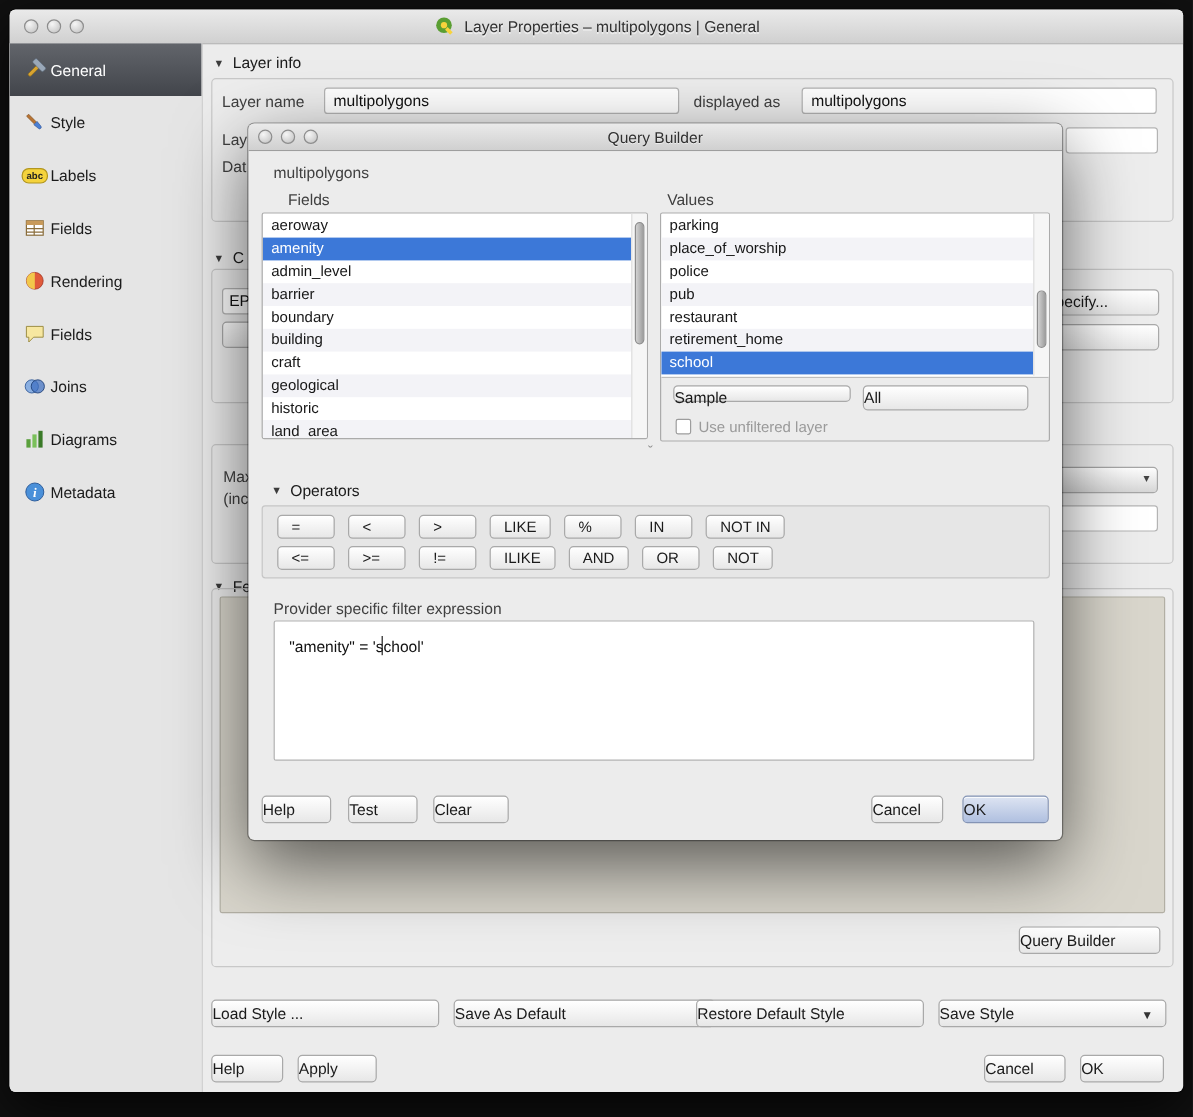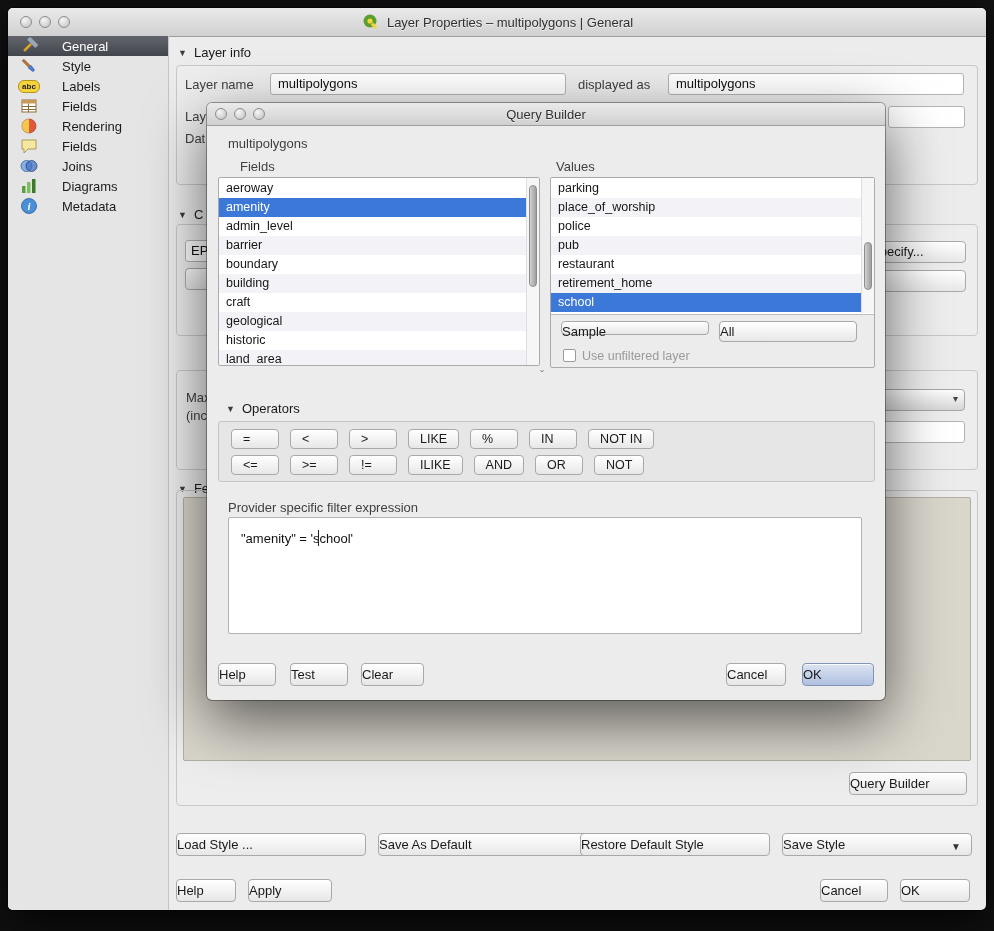--- a/index.html
+++ b/index.html
@@ -13,21 +13,21 @@
     border-bottom:1px solid #9e9e9e;border-radius:5px 5px 0 0;}
   .titlebar .title{position:absolute;left:0;right:0;top:0;height:28px;display:flex;
     align-items:center;justify-content:center;gap:6px;font-size:13px;color:#303030;
     text-shadow:0 1px 0 rgba(255,255,255,.55);}
   .tl{position:absolute;top:8px;width:12px;height:12px;border-radius:50%;
     background:radial-gradient(circle at 35% 30%,#f6f6f6,#bfbfbf);border:1px solid #8d8d8d;box-sizing:border-box;}
 
   
   #sidebar{position:absolute;left:0;top:28px;bottom:0;width:160px;background:#e5e5e5;
     border-right:1px solid #c4c4c4;border-radius:0 0 0 5px;overflow:hidden;}
-  .side-item{height:20px;display:flex;align-items:center;gap:23px;padding-left:11px;
+  .side-item{height:44px;display:flex;align-items:center;gap:3px;padding-left:11px;
     font-size:13px;color:#1b1b1b;cursor:default;}
   .side-item.sel{background:linear-gradient(#62656b,#42454b);color:#fff;}
   .sicon{width:20px;height:20px;display:inline-flex;align-items:center;justify-content:center;flex:0 0 20px;}
   .sicon svg{width:20px;height:20px;}
   .abc-chip{background:#f5d33c;border:1px solid #b2961e;border-radius:6px;color:#222;
     font-size:8px;font-weight:bold;padding:1px 3px;line-height:9px;}
 
   
   .btn{position:absolute;height:22px;line-height:20px;text-align:left;font-size:13px;color:#1a1a1a;
     background:linear-gradient(#ffffff,#e7e7e7);border:1px solid #a9a9a9;border-radius:4px;
@@ -226,21 +226,21 @@
 
     <div class="btn" style="left:168px;top:825px;width:190px;height:23px;line-height:21px">Load Style ...</div>
     <div class="btn" style="left:370px;top:825px;width:218px;height:23px;line-height:21px">Save As Default</div>
     <div class="btn" style="left:572px;top:825px;width:190px;height:23px;line-height:21px">Restore Default Style</div>
     <div class="btn" style="left:774px;top:825px;width:190px;height:23px;line-height:21px">
       <span>Save Style</span>
       <span style="position:absolute;right:10px;top:2px;font-size:10px;color:#333">▼</span>
     </div>
 
     <div class="btn" style="left:168px;top:871px;width:60px;height:23px;line-height:21px">Help</div>
-    <div class="btn" style="left:240px;top:871px;width:84px;height:23px;line-height:21px">Apply</div>
+    <div class="btn" style="left:240px;top:871px;width:66px;height:23px;line-height:21px">Apply</div>
     <div class="btn" style="left:812px;top:871px;width:68px;height:23px;line-height:21px">Cancel</div>
     <div class="btn" style="left:892px;top:871px;width:70px;height:23px;line-height:21px">OK</div>
   </div>
 
   <div id="dialog">
     <div class="titlebar">
       <span class="tl" style="left:8px"></span>
       <span class="tl" style="left:27px"></span>
       <span class="tl" style="left:46px"></span>
       <span class="title">Query Builder</span>

